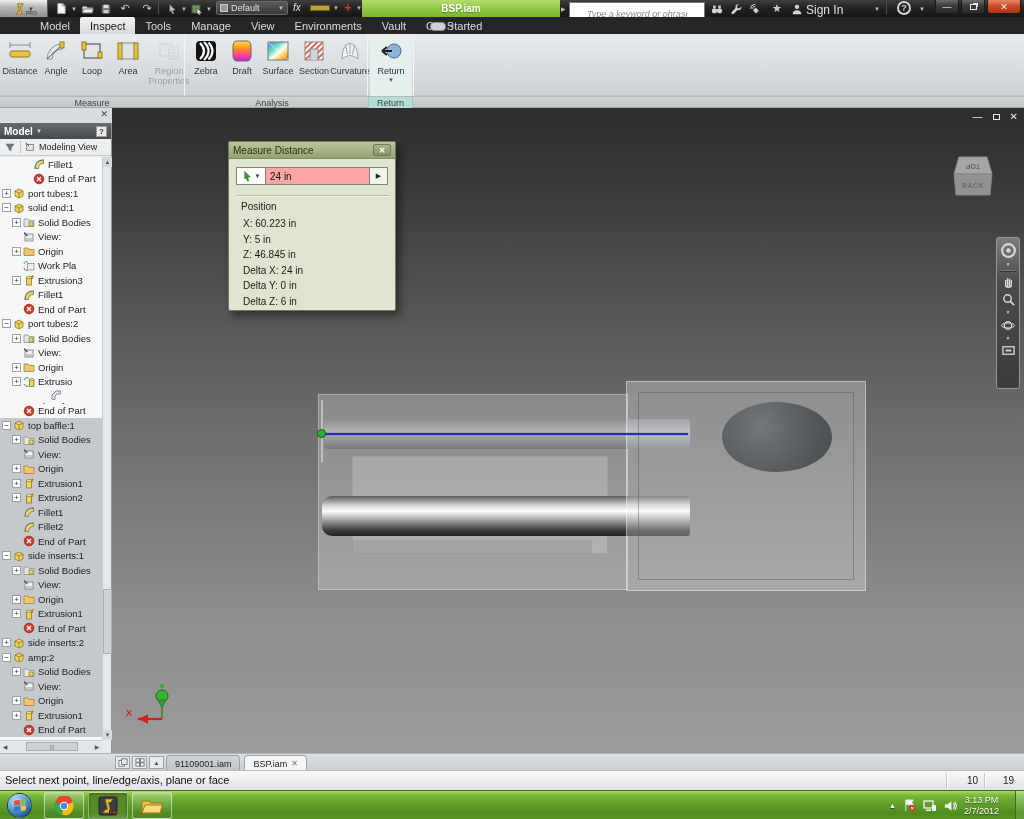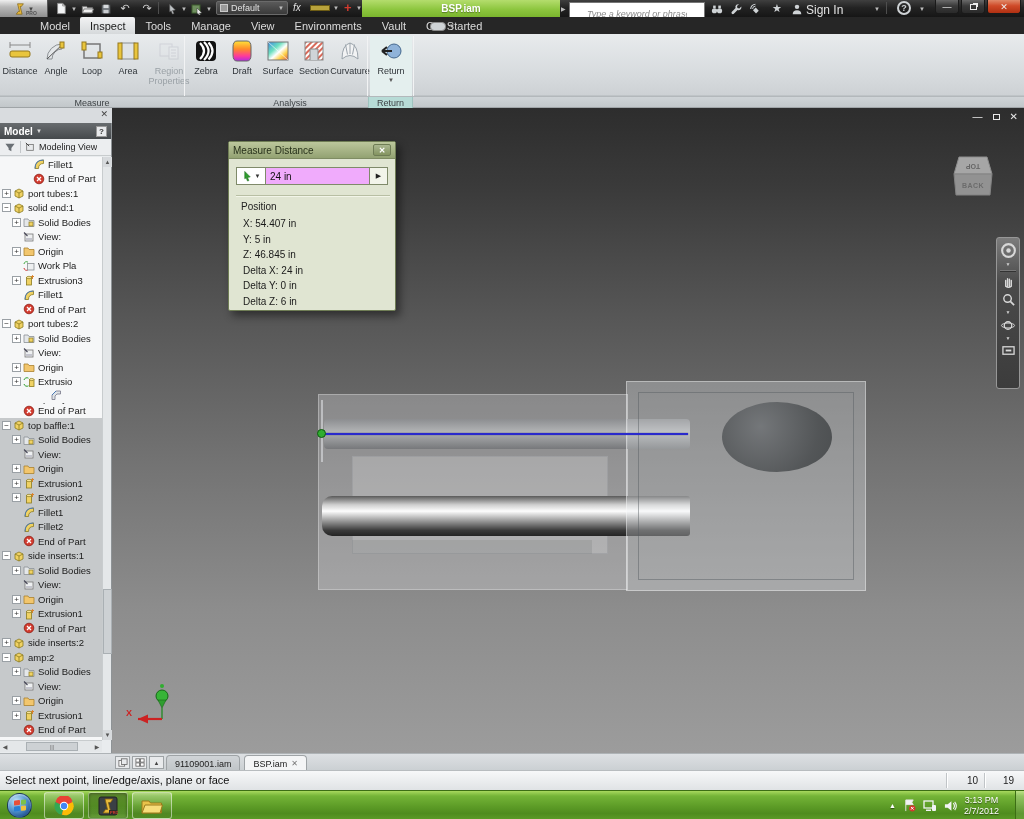--- a/index.html
+++ b/index.html
@@ -69,21 +69,21 @@
   .rbtn.disabled .ric { opacity:.5; }
   .rib-sep { position:absolute; top:36px; width:1px; height:70px; background:#b9bec2; border-right:1px solid #f2f3f4; }
   #return-button { position:absolute; left:370px; top:36px; width:42px; height:62px; display:flex; flex-direction:column; align-items:center; padding-top:4px; background:#e4efee; }
   #return-button .rlabel { font-size:9px; color:#2f3439; margin-top:2px; }
   #return-button .tb-caret { color:#555; margin-top:1px; }
 
   #ribbon-footer { position:absolute; left:0; top:96px; width:1024px; height:12px;
     background:linear-gradient(#cfd4d7,#c2c7ca); border-top:1px solid #b3b8bb; border-bottom:1px solid #9fa4a7; font-size:9px; color:#3f4447; }
   .rf-label { position:absolute; top:0; height:12px; display:flex; align-items:center; justify-content:center; }
   #rf-measure { left:0; width:184px; }
-  #rf-analysis { left:199px; width:182px; }
+  #rf-analysis { left:181px; width:182px; }
   #rf-return { left:368px; width:45px; background:#b7dbd6; border-left:1px solid #9fc4bf; border-right:1px solid #9fc4bf; }
 
   
   #browser { position:absolute; left:0; top:108px; width:112px; height:645px; background:#e9ecee; border-right:1px solid #8e9396; }
   #browser-close-strip { position:absolute; left:0; top:0; width:112px; height:15px; background:#d9dcdf; }
   #browser-close { position:absolute; right:4px; top:1px; font-size:9px; color:#444; }
   #browser-header { position:absolute; left:0; top:15px; width:111px; height:16px;
     background:linear-gradient(#686c6f,#45494c); color:#fff; display:flex; align-items:center; padding:0 4px; }
   #browser-header .ttl { font-size:10px; font-weight:bold; }
   #browser-header .tb-caret { margin-left:3px; color:#ddd; }
@@ -154,21 +154,21 @@
     border:1px solid #6f7d55; background:#e0e5d2; box-shadow:4px 5px 9px rgba(0,0,0,.45); border-radius:2px; }
   #dlg-titlebar { position:absolute; left:0; top:0; width:100%; height:17px;
     background:linear-gradient(#bcc79c,#93a272); display:flex; align-items:center; padding:0 4px; border-bottom:1px solid #7f8c63; }
   #dlg-title { font-size:10px; color:#27311a; }
   #dlg-close { margin-left:auto; width:18px; height:12px; background:linear-gradient(#aab790,#849460);
     border:1px solid #6f7d55; border-radius:2px; color:#fff; font-size:8px; font-weight:bold;
     display:flex; align-items:center; justify-content:center; }
   #dlg-combo-row { position:absolute; left:7px; top:25px; width:154px; height:18px; display:flex; }
   #dlg-select { width:30px; height:18px; background:#fff; border:1px solid #7f8a6a; display:flex; align-items:center; justify-content:center; gap:2px; }
   #dlg-select .tb-caret { color:#333; }
-  #dlg-value { width:104px; height:18px; border:1px solid #7f8a6a; border-left:none; font-size:10px; padding:0 4px; color:#111; background:#f0abfc; }
+  #dlg-value { width:104px; height:18px; border:1px solid #7f8a6a; border-left:none; font-size:10px; padding:0 4px; color:#111; background:#fca5a5; }
   #dlg-arrow-btn { width:18px; height:18px; background:#f2f4ea; border:1px solid #7f8a6a; border-left:none;
     font-size:7px; color:#222; display:flex; align-items:center; justify-content:center; }
   #dlg-sep { position:absolute; left:7px; top:53px; width:154px; height:2px;
     border-top:1px solid #b8bfa4; border-bottom:1px solid #f2f5e8; }
   #dlg-section { position:absolute; left:12px; top:59px; font-size:10px; color:#222; }
   #dlg-rows { position:absolute; left:14px; top:74px; width:148px; }
   .drow { font-size:10px; color:#1a1a1a; height:15.5px; line-height:15.5px; }
 
   
   #doctabbar { position:absolute; left:0; top:753px; width:1024px; height:17px;
@@ -1018,21 +1018,21 @@
             <path d="M3 1 L9 7 L6 7.5 L7.5 11 L6 11.5 L4.5 8 L3 9 Z" fill="#2f9e2f" stroke="#1a6a1a" stroke-width="0.6"></path>
           </svg>
         <span class="tb-caret">▼</span>
       </span>
       <input id="dlg-value" value="24 in" style="">
       <span id="dlg-arrow-btn">▶</span>
     </div>
     <div id="dlg-sep"></div>
     <div id="dlg-section">Position</div>
     <div id="dlg-rows">
-        <div class="drow">X: 54.407 in</div>
+        <div class="drow">X: 60.223 in</div>
         <div class="drow">Y: 5 in</div>
         <div class="drow">Z: 46.845 in</div>
         <div class="drow">Delta X: 24 in</div>
         <div class="drow">Delta Y: 0 in</div>
         <div class="drow">Delta Z: 6 in</div>
       </div>
   </div>
 
   <div id="doctabbar">
     <div class="dt-btn" style="left:115px">

